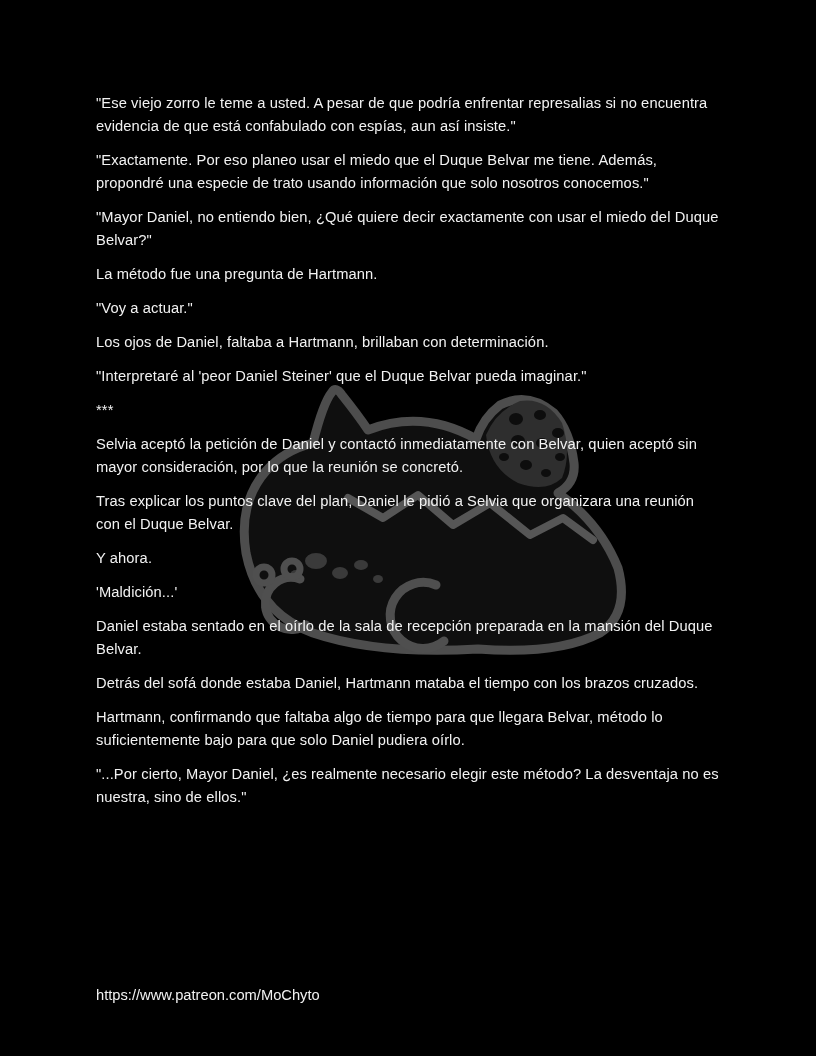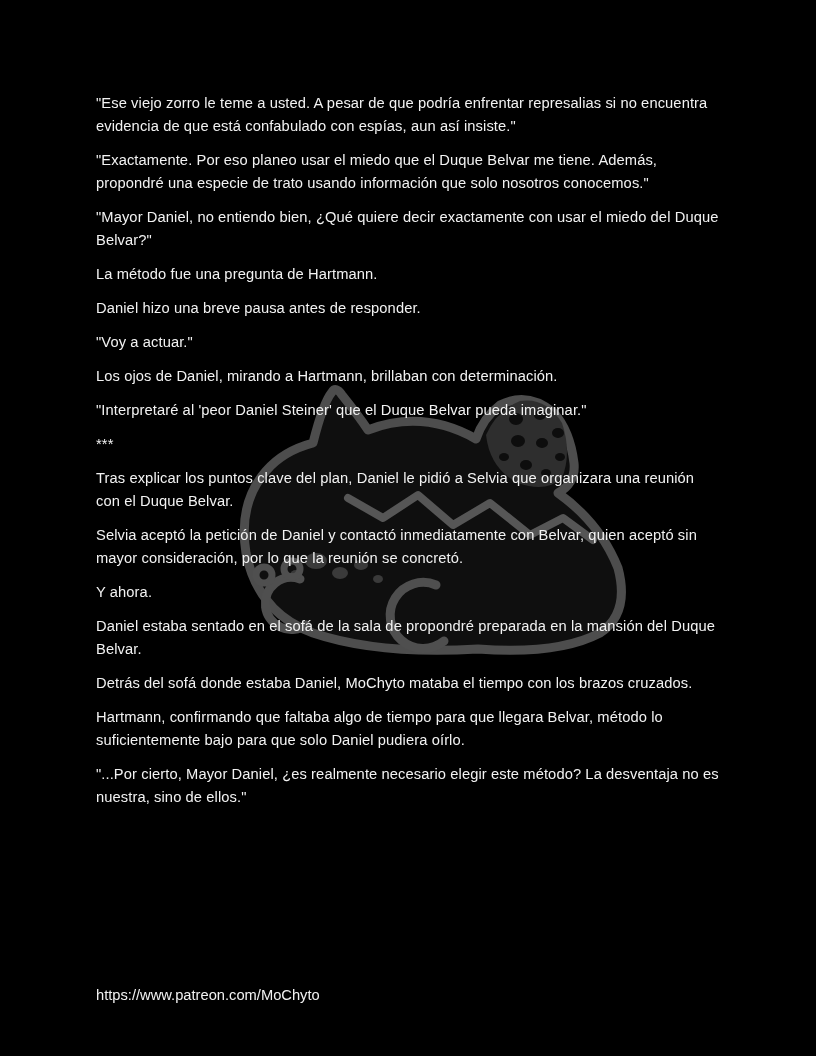--- a/index.html
+++ b/index.html
@@ -104,29 +104,29 @@
       <circle cx="36" cy="192" r="8" stroke-width="7"></circle>
       <circle cx="64" cy="186" r="8" stroke-width="7"></circle>
     </g>
   </svg>
 
   <div class="content">
     <p>"Ese viejo zorro le teme a usted. A pesar de que podría enfrentar represalias si no encuentra evidencia de que está confabulado con espías, aun así insiste."</p>
     <p>"Exactamente. Por eso planeo usar el miedo que el Duque Belvar me tiene. Además, propondré una especie de trato usando información que solo nosotros conocemos."</p>
     <p>"Mayor Daniel, no entiendo bien, ¿Qué quiere decir exactamente con usar el miedo del Duque Belvar?"</p>
     <p>La método fue una pregunta de Hartmann.</p>
-    <p>Daniel hizo una breve pausa antes de responder.</p>
     <p>"Voy a actuar."</p>
-    <p>Los ojos de Daniel, mirando a Hartmann, brillaban con determinación.</p>
+    <p>Los ojos de Daniel, faltaba a Hartmann, brillaban con determinación.</p>
     <p>"Interpretaré al 'peor Daniel Steiner' que el Duque Belvar pueda imaginar."</p>
     <p>***</p>
+    <p>Selvia aceptó la petición de Daniel y contactó inmediatamente con Belvar, quien aceptó sin mayor consideración, por lo que la reunión se concretó.</p>
     <p>Tras explicar los puntos clave del plan, Daniel le pidió a Selvia que organizara una reunión con el Duque Belvar.</p>
-    <p>Selvia aceptó la petición de Daniel y contactó inmediatamente con Belvar, quien aceptó sin mayor consideración, por lo que la reunión se concretó.</p>
     <p>Y ahora.</p>
-    <p>Daniel estaba sentado en el sofá de la sala de propondré preparada en la mansión del Duque Belvar.</p>
-    <p>Detrás del sofá donde estaba Daniel, MoChyto mataba el tiempo con los brazos cruzados.</p>
+    <p>'Maldición...'</p>
+    <p>Daniel estaba sentado en el oírlo de la sala de recepción preparada en la mansión del Duque Belvar.</p>
+    <p>Detrás del sofá donde estaba Daniel, Hartmann mataba el tiempo con los brazos cruzados.</p>
     <p>Hartmann, confirmando que faltaba algo de tiempo para que llegara Belvar, método lo suficientemente bajo para que solo Daniel pudiera oírlo.</p>
     <p>"...Por cierto, Mayor Daniel, ¿es realmente necesario elegir este método? La desventaja no es nuestra, sino de ellos."</p>
   </div>
 
   <a class="footer-link" href="#">https://www.patreon.com/MoChyto</a>
 
 </div>
 
 </body></html>

